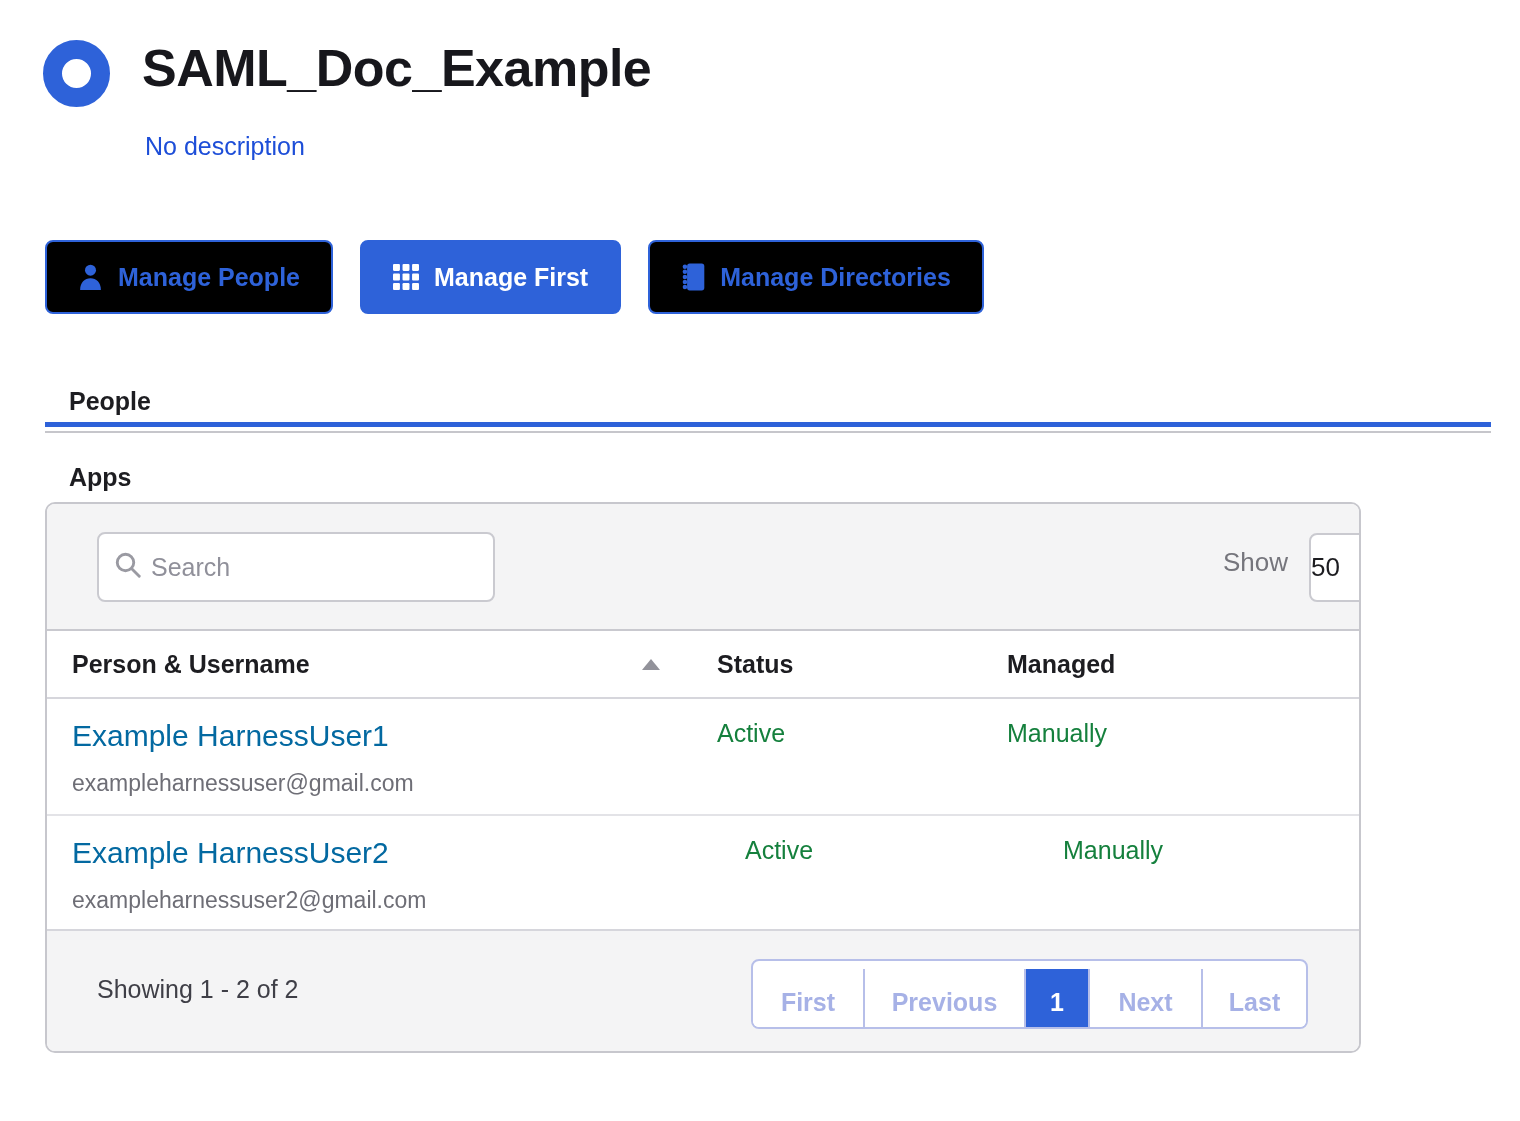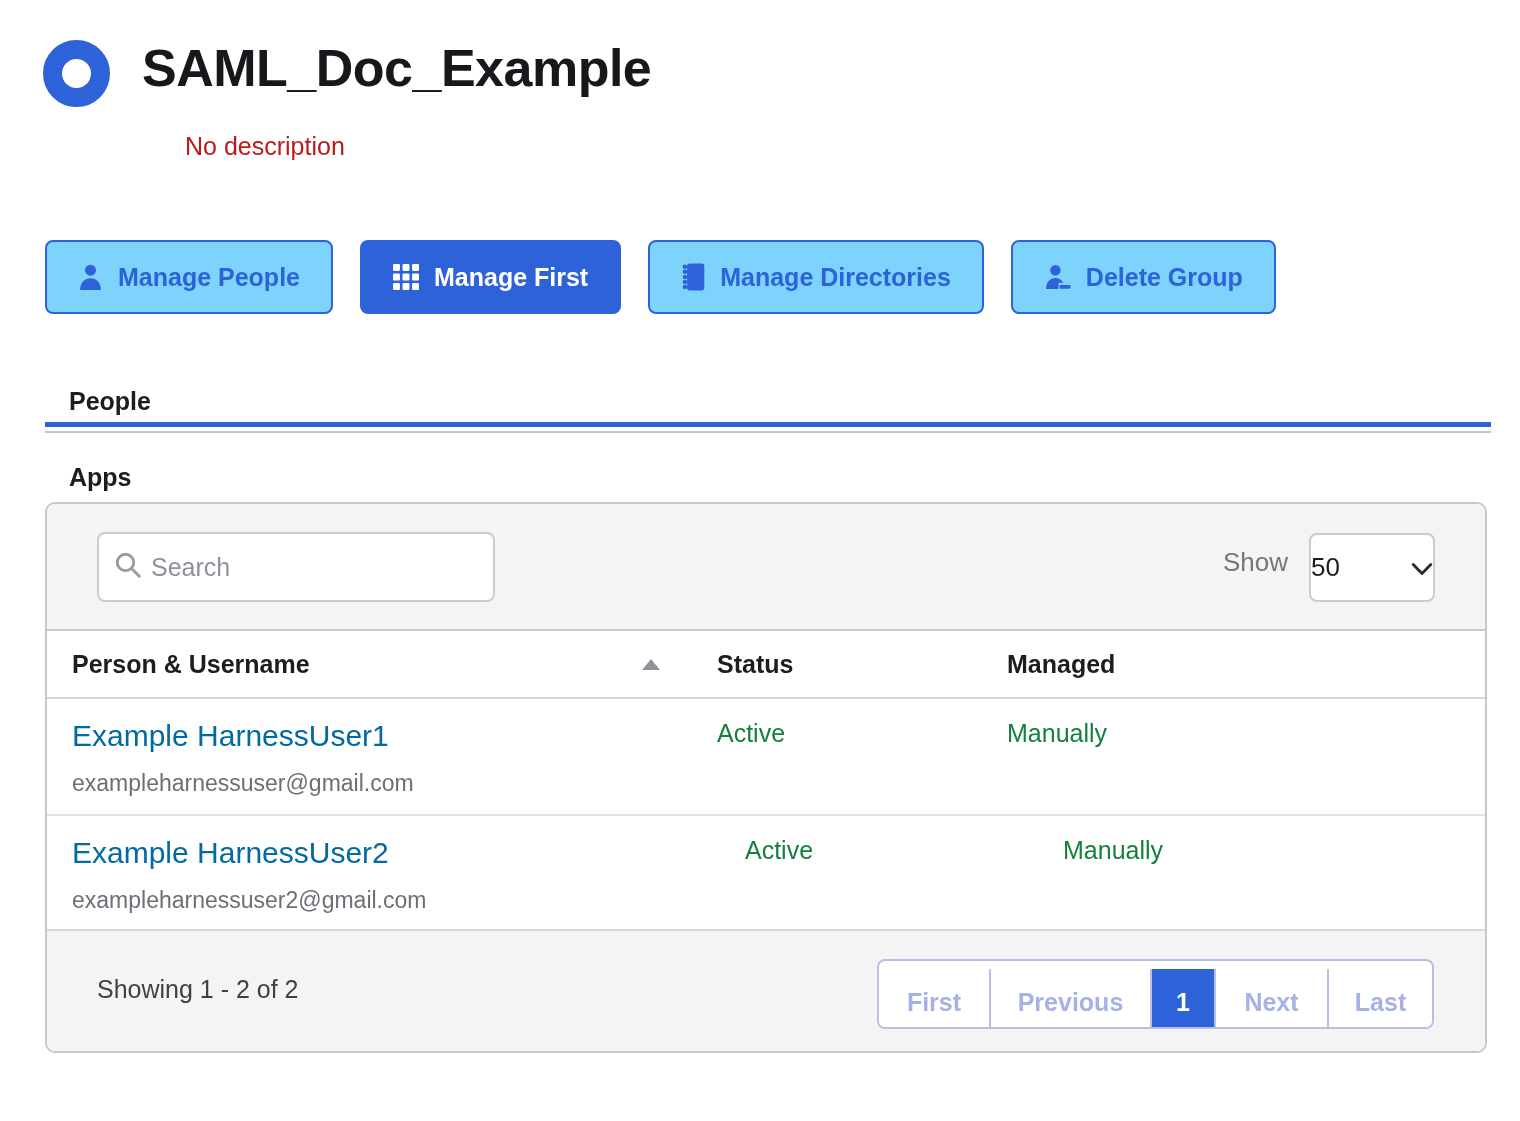--- a/index.html
+++ b/index.html
@@ -5,40 +5,40 @@
 <style>
   * { margin:0; padding:0; box-sizing:border-box; }
   html,body { width:1520px; height:1121px; background:#ffffff;
     font-family:"Liberation Sans", sans-serif; color:#17171c; overflow:hidden; position:relative; }
 
   
   .group-icon { position:absolute; left:43px; top:40px; width:67px; height:67px;
     border:19px solid #2e62d9; border-radius:50%; background:#fff; }
   .page-title { position:absolute; left:142px; top:38px; font-size:52px; font-weight:700;
     letter-spacing:-0.5px; color:#17171c; }
-  .page-desc { position:absolute; left:145px; top:132px; font-size:25px; color:#b91c1c;margin-left:40px; }
+  .page-desc { position:absolute; left:145px; top:132px; font-size:25px; color:#1d4ed8; }
 
   
   .actions { position:absolute; left:45px; top:240px; display:flex; gap:27px; }
   .btn { height:74px; display:inline-flex; align-items:center; gap:15px; padding:0 31px;
-    border:2px solid #2e62d9; border-radius:8px; background:#7dd3fc; color:#2e62d9;
+    border:2px solid #2e62d9; border-radius:8px; background:#000000; color:#2e62d9;
     font-size:25px; font-weight:700; font-family:inherit; cursor:pointer; }
   .btn.primary { background:#2e62d9; color:#fff; }
   .btn svg { display:block; }
 
   
   .tabs { position:absolute; left:45px; top:375px; width:1446px; height:60px; display:flex; gap:24px;flex-direction:column; }
   .tabs::after { content:''; position:absolute; left:0; right:0; bottom:2px; height:2px; background:#c6c6cb; }
   .tab { position:relative; padding:0 24px; line-height:52px; font-size:25px; font-weight:700;
     color:#1d1d21; cursor:pointer; }
   .tab.active::after { content:''; position:absolute; left:0; right:0; bottom:0; height:5px;
     background:#2e62d9; z-index:1; }
 
   
-  .panel { position:absolute; left:45px; top:502px; width:1442px; height:551px;
+  .panel { position:absolute; left:45px; top:502px; width:1316px; height:551px;
     border:2px solid #c7c7cd; border-radius:10px; overflow:hidden; background:#fff; }
 
   .toolbar { position:relative; height:125px; background:#f4f4f5; }
   .search-box { position:absolute; left:50px; top:28px; width:398px; height:70px; background:#fff;
     border:2px solid #cacad0; border-radius:8px; display:flex; align-items:center; padding:0 14px; gap:8px; }
   .search-box input { border:none; outline:none; flex:1; font-size:25px; font-family:inherit; color:#1d1d21; background:transparent; }
   .search-box input::placeholder { color:#90909a; }
   .show-label { position:absolute; left:1176px; top:43px; font-size:26px; color:#75757c; }
   .page-size { position:absolute; left:1262px; top:29px; width:126px; height:69px; background:#fff;
     border:2px solid #cacad0; border-radius:8px; display:flex; align-items:center; justify-content:space-between;
@@ -111,30 +111,20 @@
         <circle cx="3.5" cy="3.5" r="2.1"></circle>
           <circle cx="3.5" cy="8.2" r="2.1"></circle>
         <circle cx="3.5" cy="12.9" r="2.1"></circle>
           <circle cx="3.5" cy="17.6" r="2.1"></circle>
         <circle cx="3.5" cy="22.3" r="2.1"></circle>
       </svg>
     </span>
     <span>Manage Directories</span>
   </button>
 
-  <button class="btn">
-    <span>
-      <svg width="27" height="27" viewBox="0 0 26 26" fill="#2e62d9">
-        <circle cx="11" cy="6" r="5"></circle>
-        <path d="M2 24c0-6.5 4-10.4 9-10.4 3.2 0 6 1.6 7.6 4.4l-4.6 0 0 6z"></path>
-        <rect x="15" y="20.2" width="10.5" height="3.6" rx="1.2"></rect>
-      </svg>
-    </span>
-    <span>Delete Group</span>
-  </button>
 </div>
 
 <div class="tabs">
   <div class="tab active">
     <span>People</span>
   </div>
   <div class="tab">
     <span>Apps</span>
   </div>
   <div class="tab">

